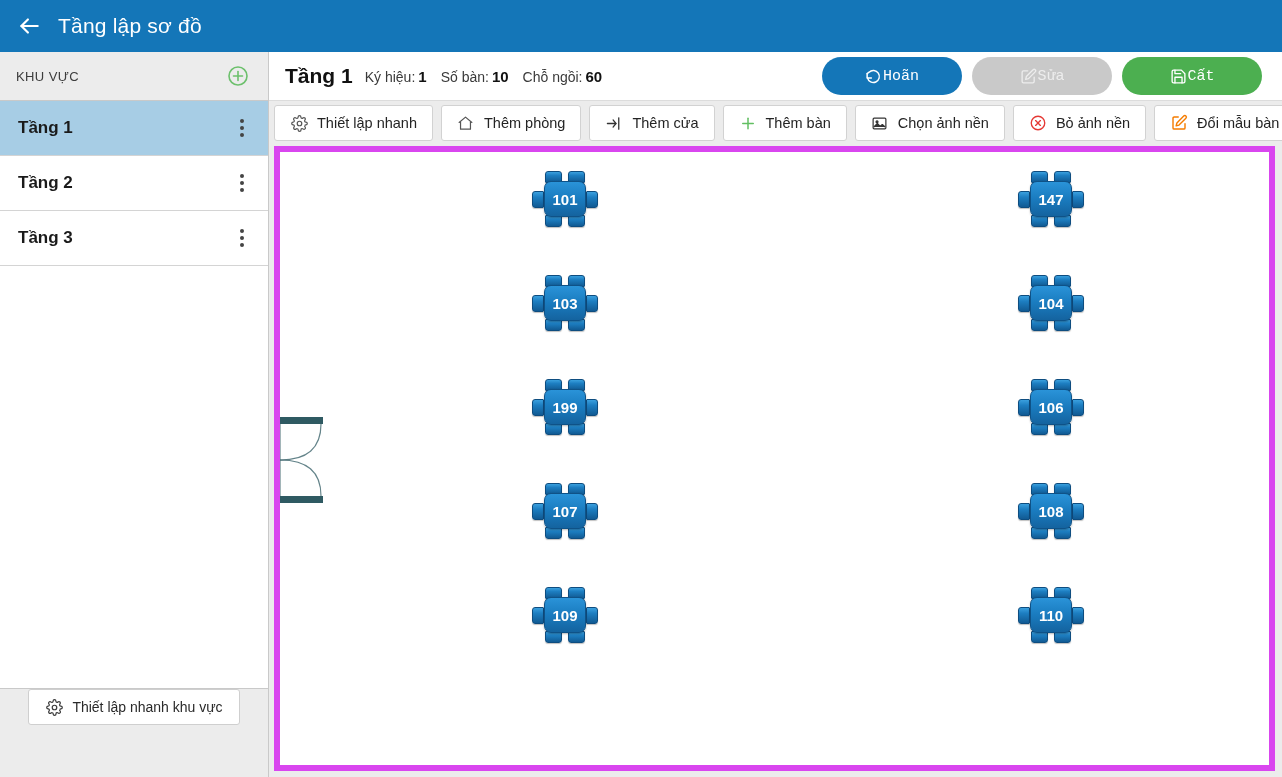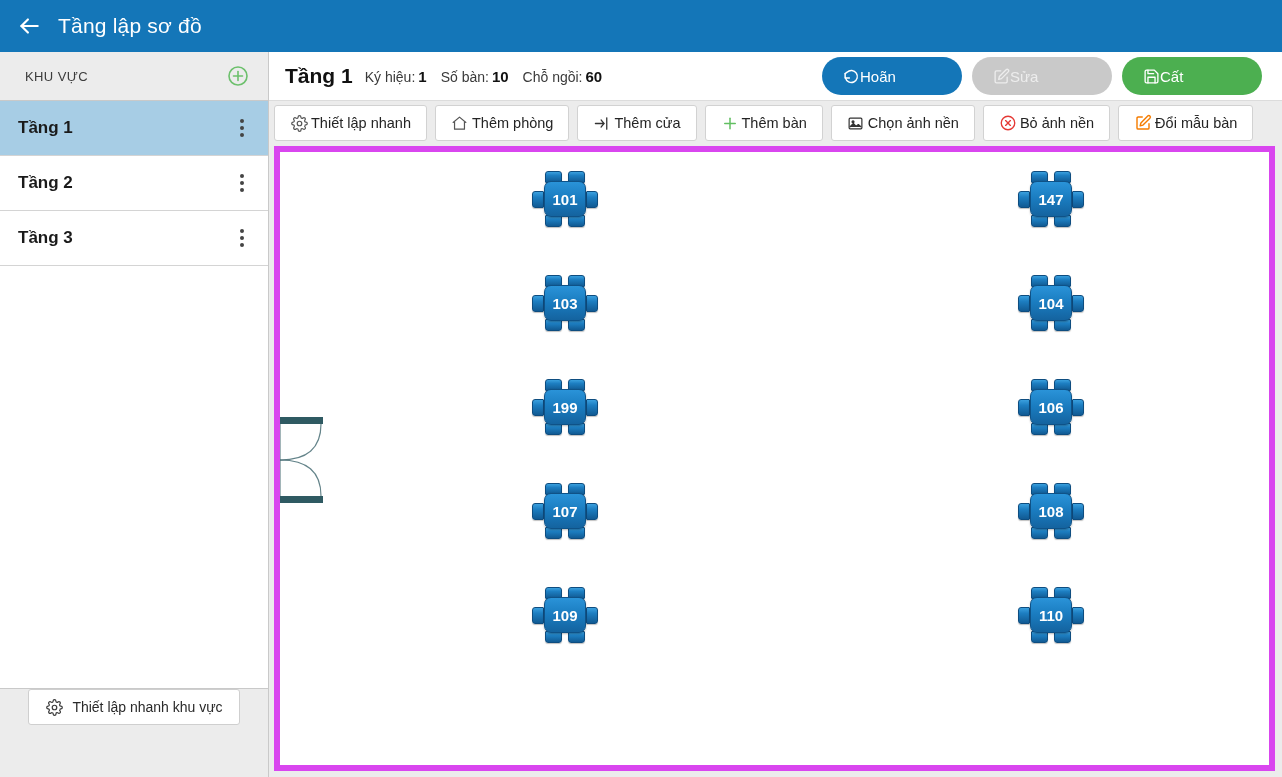--- a/index.html
+++ b/index.html
@@ -21,21 +21,21 @@
   .title-text { color: #ffffff; font-size: 21px; margin-left: 14px; letter-spacing: .2px; }
 
   
   .sidebar {
     position: absolute; left: 0; top: 52px; width: 269px; height: 725px;
     background: #ececec; border-right: 1px solid #c9c9c9;
     display: flex; flex-direction: column;
   }
   .sidebar-head {
     height: 48px; display: flex; align-items: center; justify-content: space-between;
-    padding: 0 18px 0 16px; background: #ececec; margin-left: 9px;
+    padding: 0 18px 0 16px; background: #ececec;
   }
   .sidebar-head-label { font-size: 13px; color: #3c3c3c; letter-spacing: .4px; }
   .add-zone-btn { width: 24px; height: 24px; cursor: pointer; display: block; }
   .zone-list { background: #ffffff; border-top: 1px solid #c9c9c9; border-bottom: 1px solid #c9c9c9; flex: 1 1 auto; }
   .zone-item {
     height: 55px; display: flex; align-items: center; justify-content: space-between;
     padding: 0 18px 0 18px; border-bottom: 1px solid #d4d4d4; cursor: pointer; background: #ffffff;
   }
   .zone-item.selected { background: #a7cde5; }
   .zone-label { font-size: 17px; font-weight: bold; color: #1a1a1a; }
@@ -53,34 +53,34 @@
 
   .infobar {
     height: 49px; background: #ffffff; border-bottom: 1px solid #dcdcdc;
     display: flex; align-items: center; padding: 0 10px 0 16px;
   }
   .floor-name { font-size: 21px; font-weight: bold; color: #111; margin-right: 12px; }
   .stat { font-size: 14px; color: #3a3a3a; margin-right: 14px; white-space: nowrap; }
   .stat b { font-size: 15px; color: #111; font-weight: bold; margin-left: 3px; }
   .infobar-actions { margin-left: auto; display: flex; align-items: center; gap: 10px; padding-right: 10px; }
   .pill {
-    display: flex; align-items: center; justify-content: flex-start; 
+    display: flex; align-items: center; justify-content: center; 
     height: 38px; min-width: 140px; padding: 0 20px; border: none; border-radius: 19px;
-    font-size: 15px; color: #fff; cursor: pointer; font-family: Liberation Sans, sans-serif;
+    font-size: 15px; color: #fff; cursor: pointer; font-family: Liberation Mono, monospace;
   }
   .pill.blue { background: #1476b8; }
   .pill.grey { background: #c9c9c9; color: #ededed; cursor: default; }
   .pill.green { background: #4caf50; }
 
   .toolbar {
     height: 45px; background: #ececec; display: flex; align-items: center;
     gap: 8px; padding: 3px 8px 4px 5px;
   }
   .tool-btn {
-    display: flex; align-items: center; gap: 3px; height: 36px; padding: 0 15px;
+    display: flex; align-items: center; gap: 9px; height: 36px; padding: 0 15px;
     background: #ffffff; border: 1px solid #d2d2d2; border-radius: 3px;
     font-size: 14.5px; color: #242424; cursor: pointer; white-space: nowrap;
     font-family: "Liberation Sans", sans-serif;
   }
   .tool-ico { display: flex; align-items: center; justify-content: center; width: 18px; height: 18px; }
 
   .canvas-wrap { padding: 0 7px 6px 5px; height: 631px; }
   .canvas {
     position: relative; width: 100%; height: 100%;
     background: #ffffff; border: 6px solid #d946ef; overflow: hidden;

